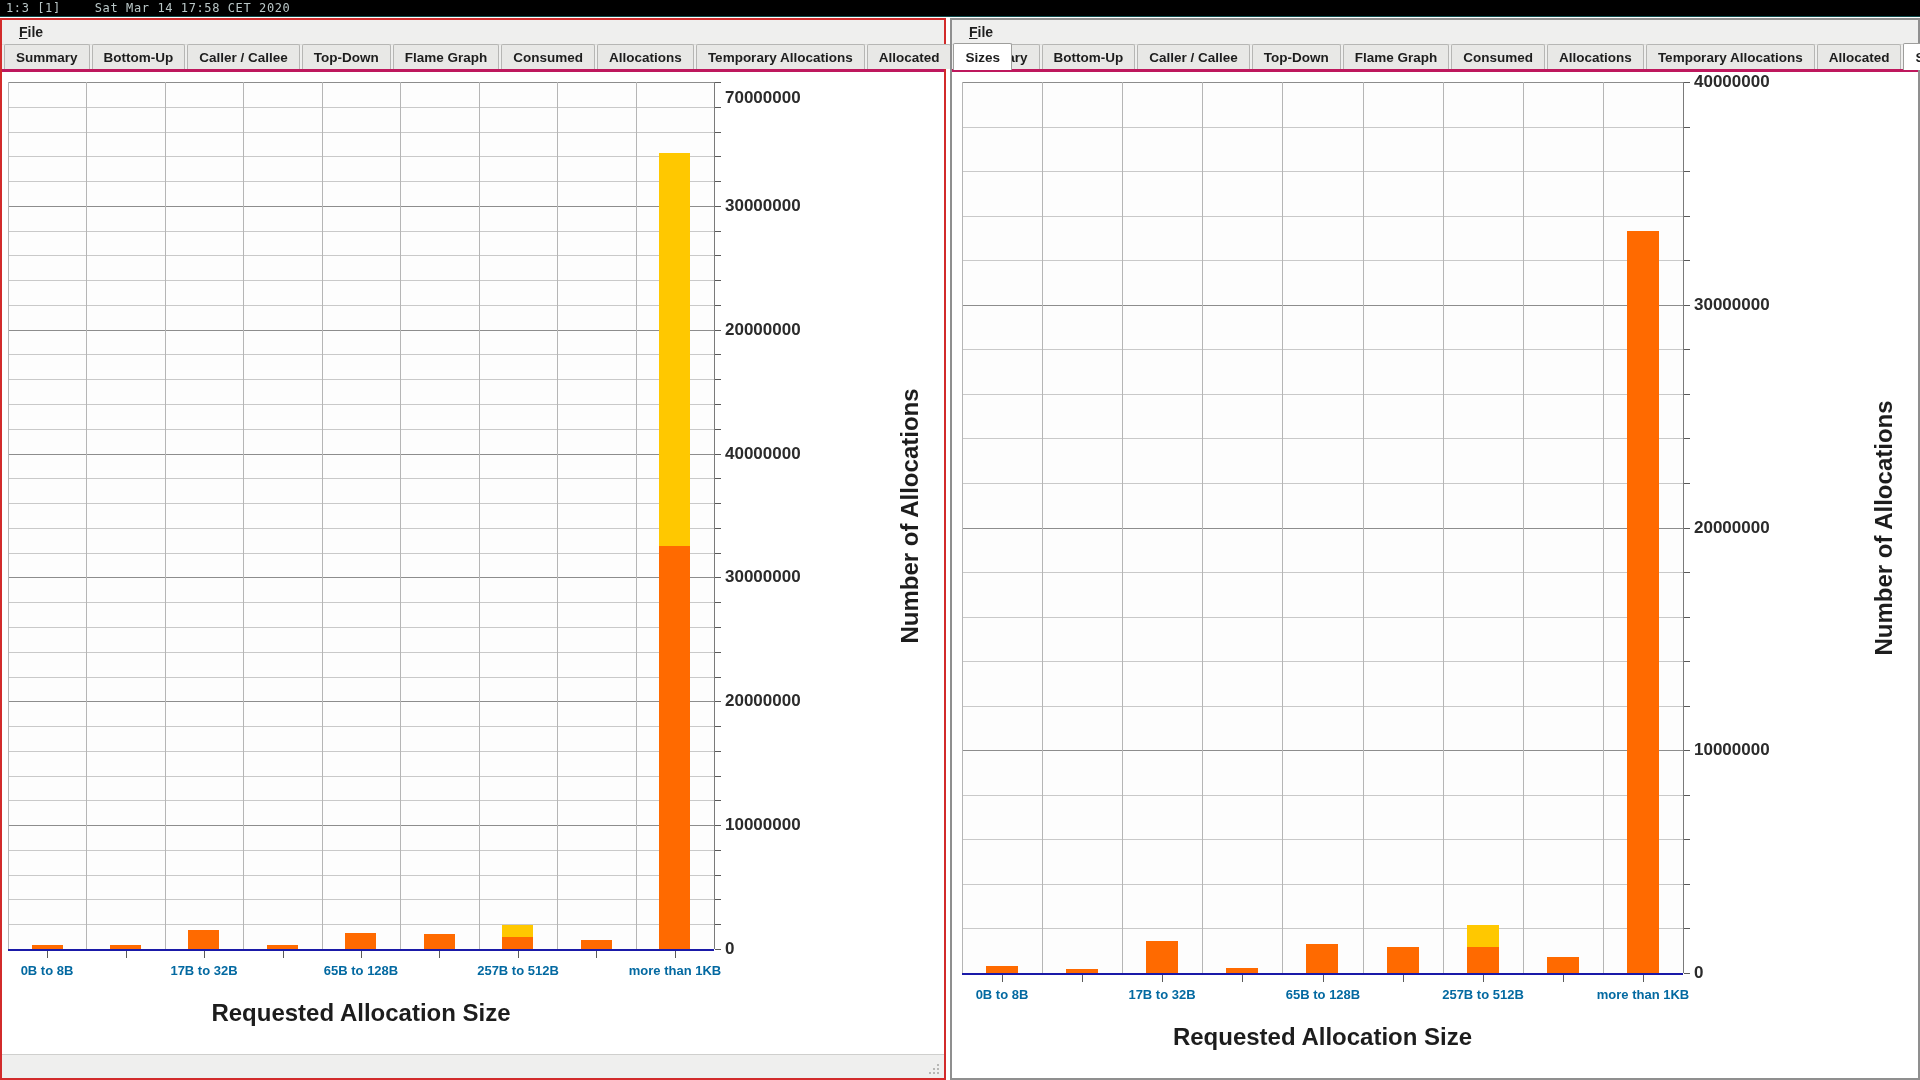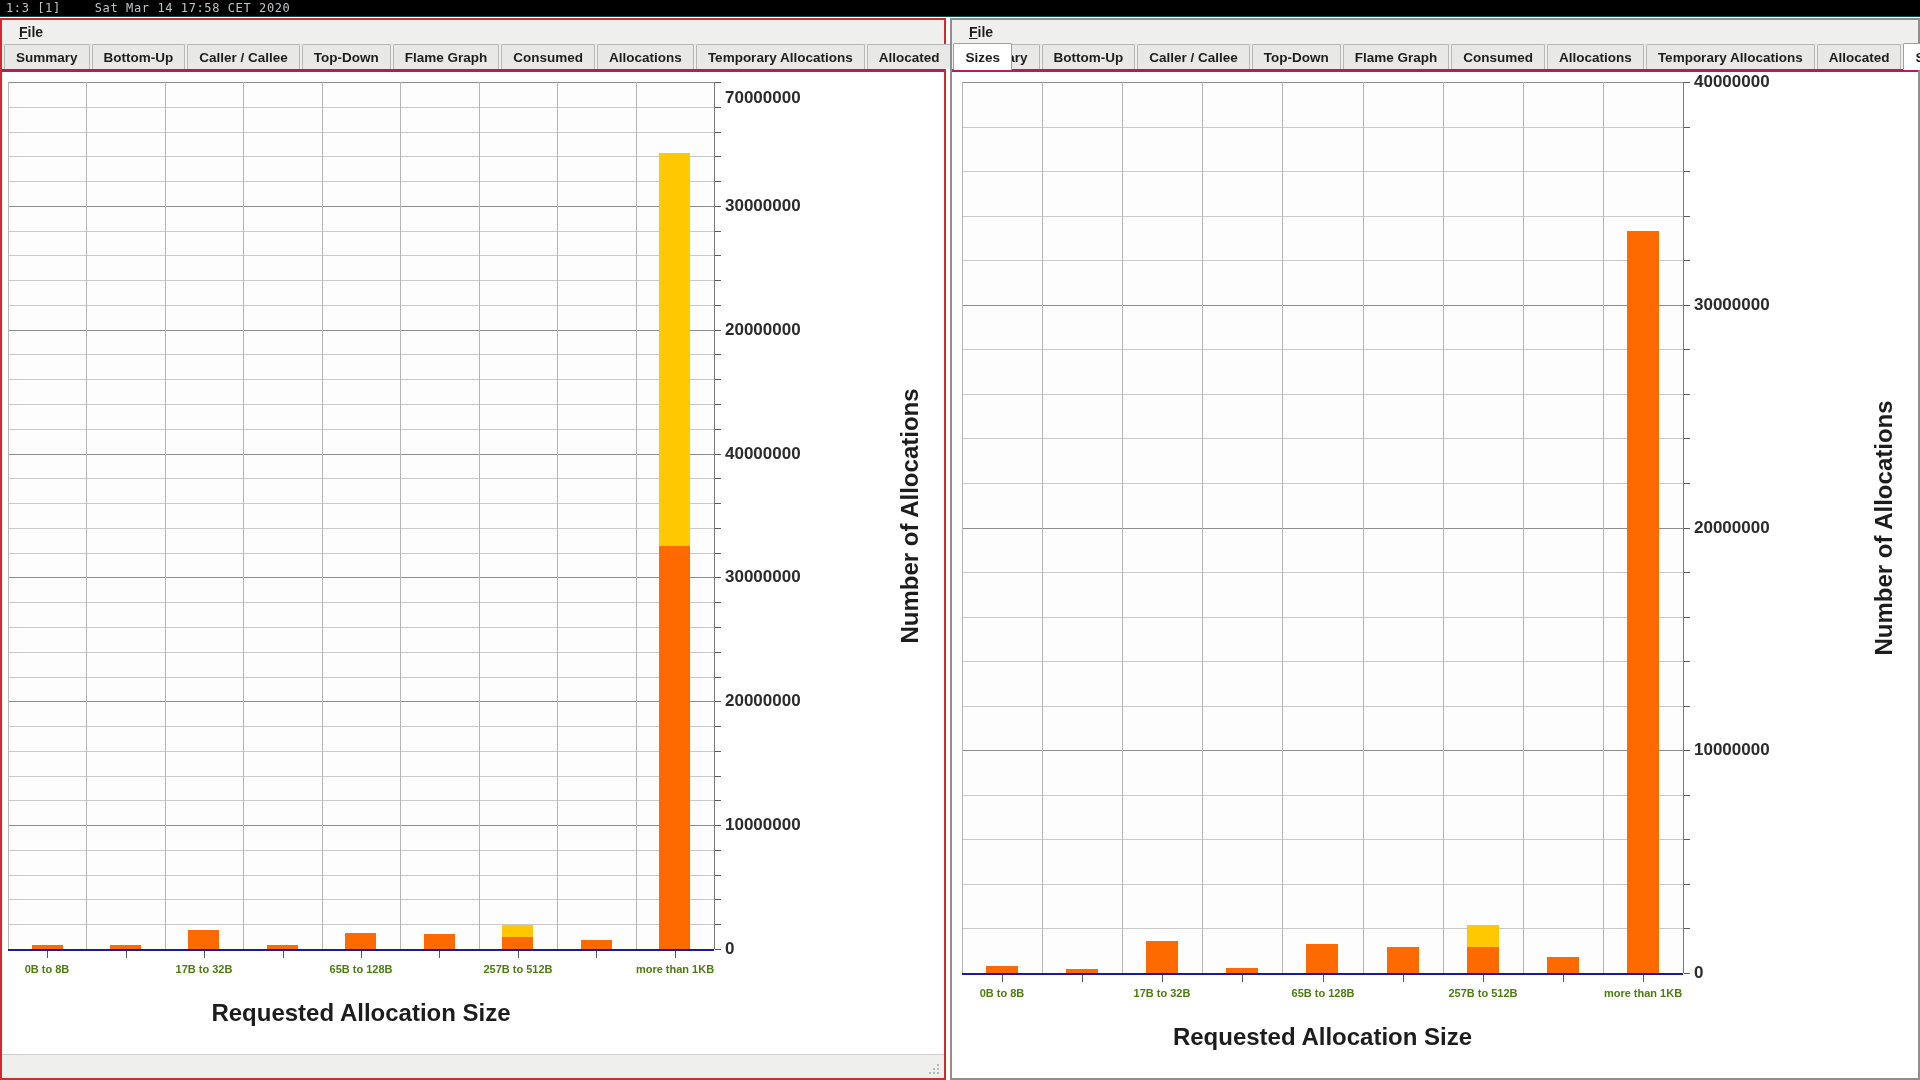--- a/index.html
+++ b/index.html
@@ -118,21 +118,21 @@
   .ytick { position: absolute; height: 1px; width: 6px; background: #5a5a5a; }
   .ylabel {
     position: absolute;
     font-size: 17px; color: #2b2b2b;
     white-space: nowrap;
     transform: translateY(-50%);
   }
   .xtick { position: absolute; width: 1px; height: 7px; background: #5a5a5a; }
   .xlabel {
     position: absolute;
-    font-size: 11px; color: #4d7c0f;
+    font-size: 13px; color: #0369a1;
     white-space: nowrap;
     transform: translateX(-50%);
   }
   .axis-title-x {
     position: absolute;
     font-size: 24px; color: #1d1d1d;
     white-space: nowrap;
     transform: translateX(-50%);
   }
   .axis-title-y {

